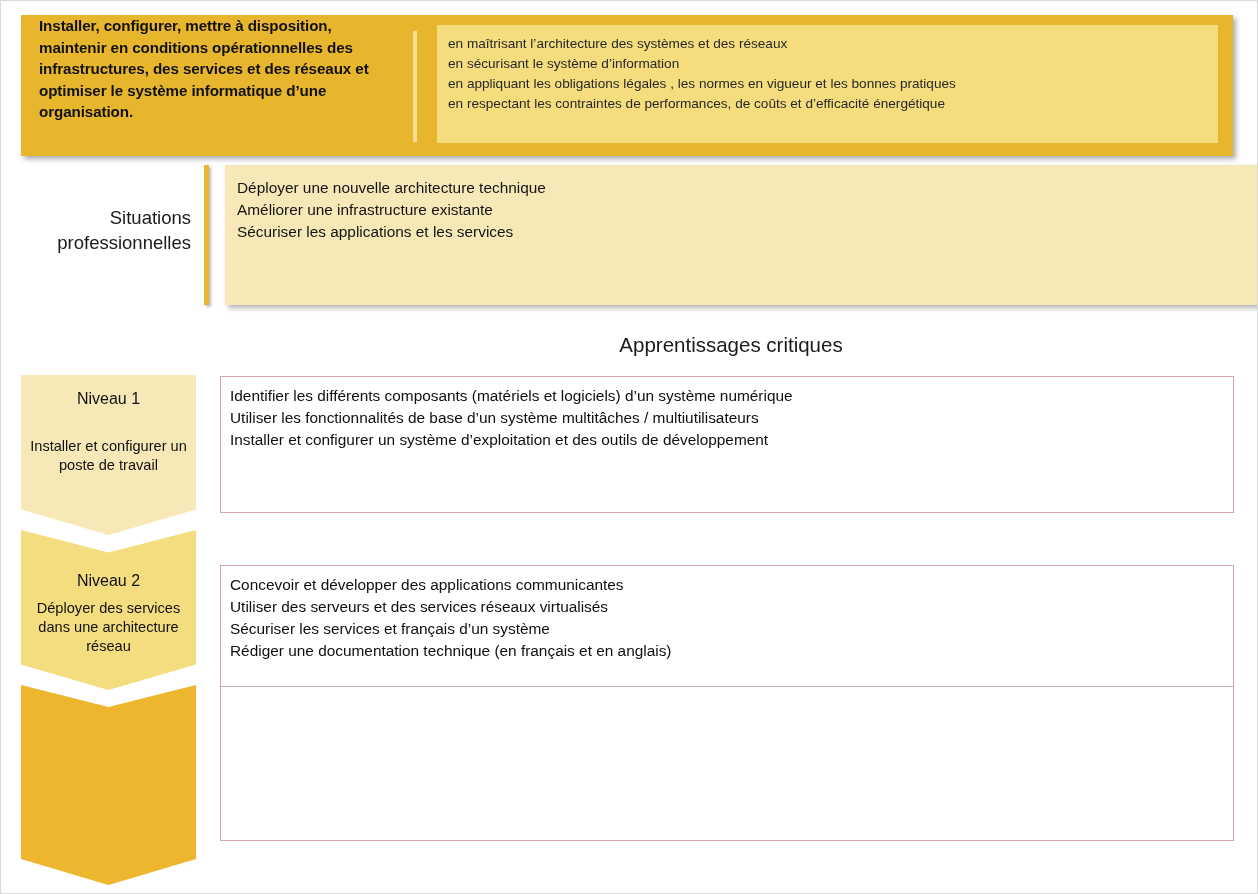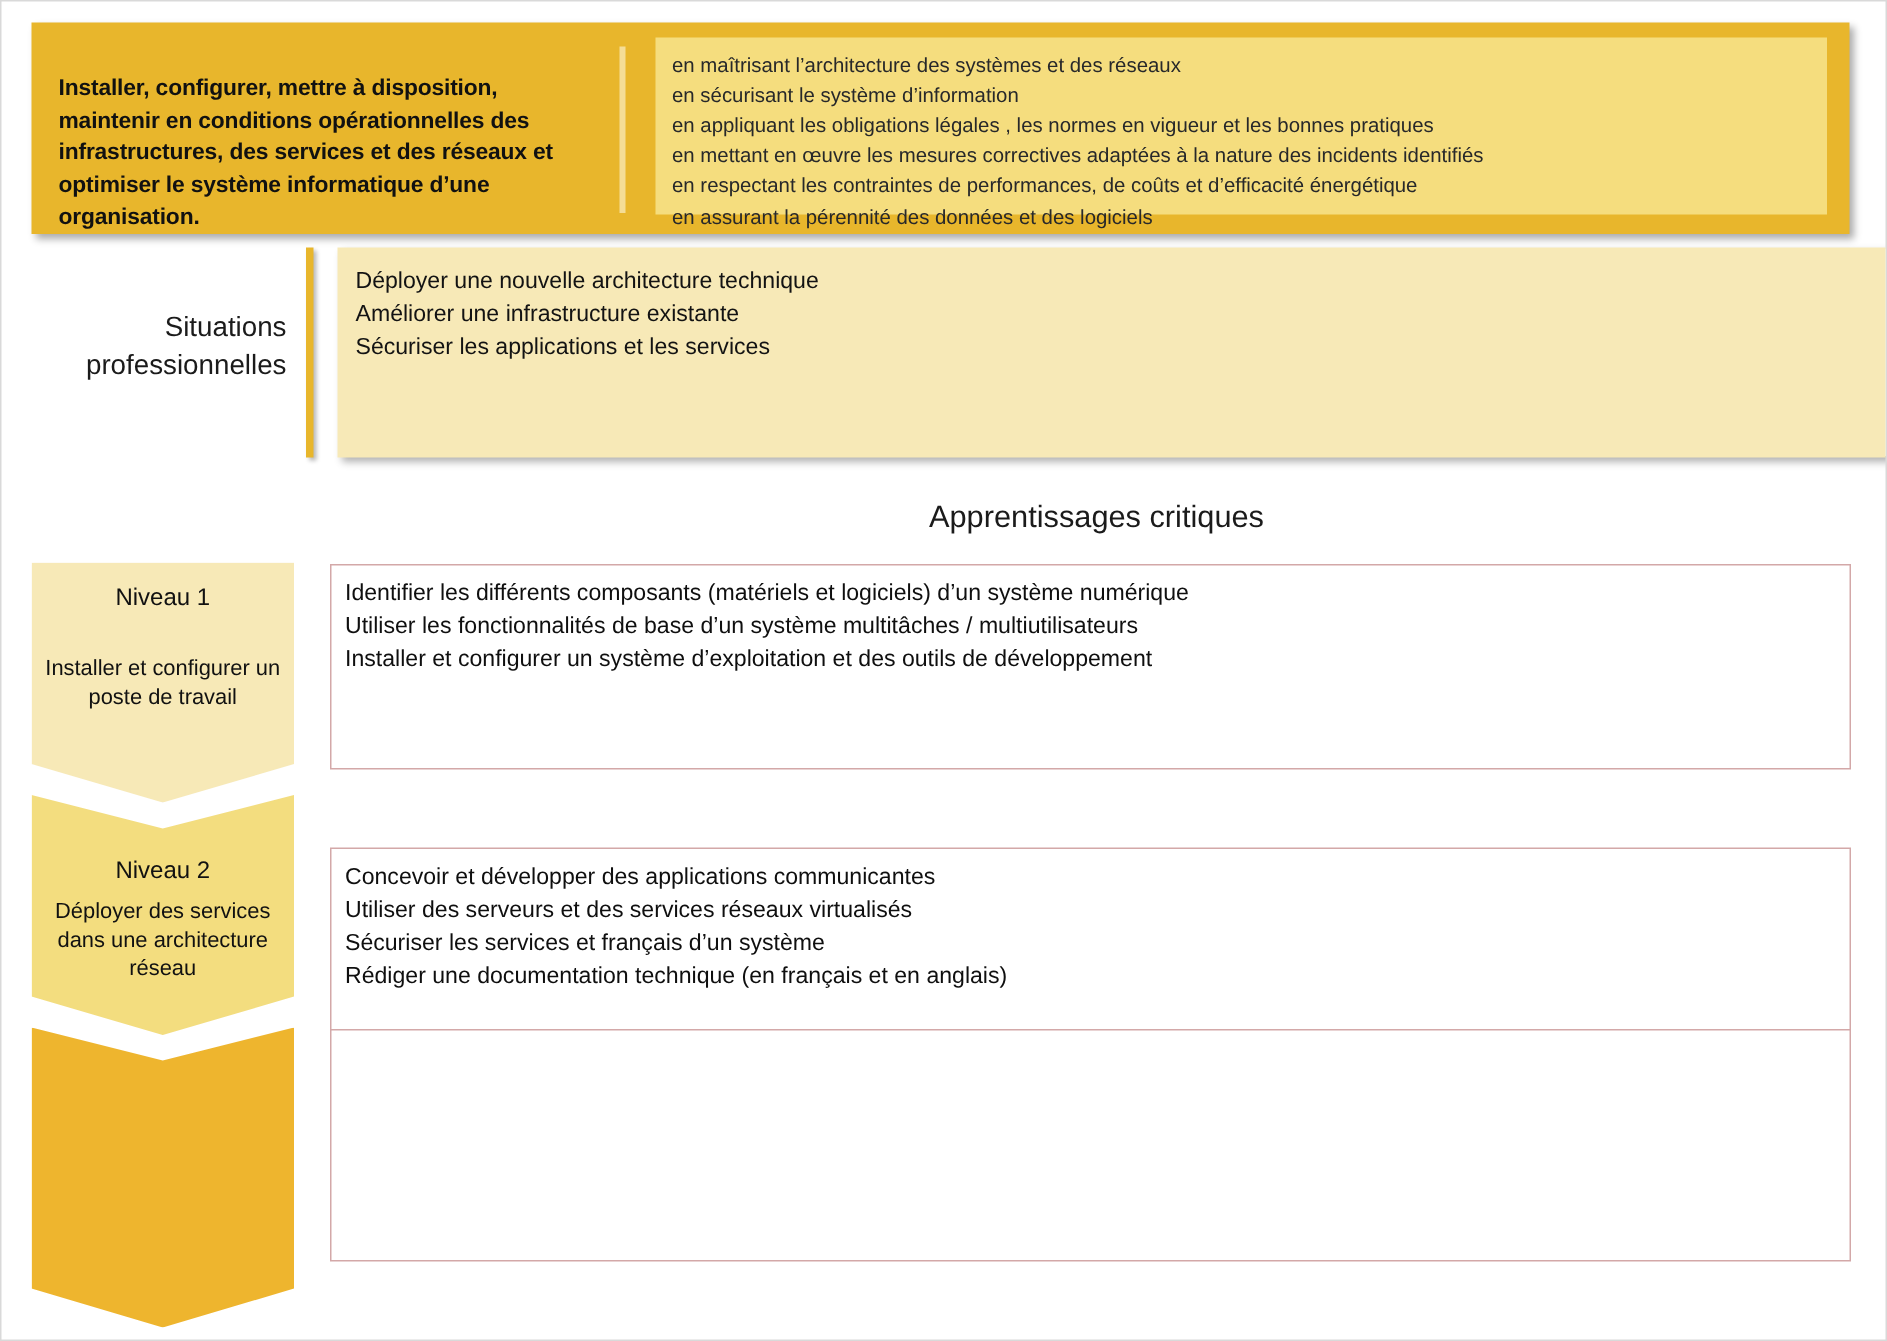--- a/index.html
+++ b/index.html
@@ -31,21 +31,21 @@
     background: #e8b62c;
     box-shadow: 3px 3px 5px rgba(0,0,0,0.33);
     box-sizing: border-box;
     display: flex;
     align-items: stretch;
   }
   .header-left {
     width: 375px;
     flex: 0 0 375px;
     display: flex;
-    align-items: flex-end;
+    align-items: flex-start;
     box-sizing: border-box;
     padding: 0 8px 0 18px;
   }
   .header-left-text {
     font-weight: bold;
     font-size: 15.2px;
     line-height: 1.42;
     color: #111111;
     letter-spacing: -0.1px;
   }
@@ -202,23 +202,21 @@
 
   <div class="header-band">
     <div class="header-left">
       <div class="header-left-text">Installer, configurer, mettre à disposition, maintenir en conditions opérationnelles des infrastructures, des services et des réseaux et optimiser le système informatique d’une organisation.</div>
     </div>
     <div class="header-divider"></div>
     <div class="header-right">
       <div class="header-right-line">en maîtrisant l’architecture des systèmes et des réseaux</div>
       <div class="header-right-line">en sécurisant le système d’information</div>
       <div class="header-right-line">en appliquant les obligations légales , les normes en vigueur et les bonnes pratiques</div>
-      <div class="header-right-line">en mettant en œuvre les mesures correctives adaptées à la nature des incidents identifiés</div>
       <div class="header-right-line">en respectant les contraintes de performances, de coûts et d’efficacité énergétique</div>
-      <div class="header-right-line">en assurant la pérennité des données et des logiciels</div>
     </div>
   </div>
 
   <div class="sp-label">Situations professionnelles</div>
   <div class="sp-bar"></div>
   <div class="sp-box">
     <div class="sp-line">Déployer une nouvelle architecture technique</div>
     <div class="sp-line">Améliorer une infrastructure existante</div>
     <div class="sp-line">Sécuriser les applications et les services</div>
   </div>

